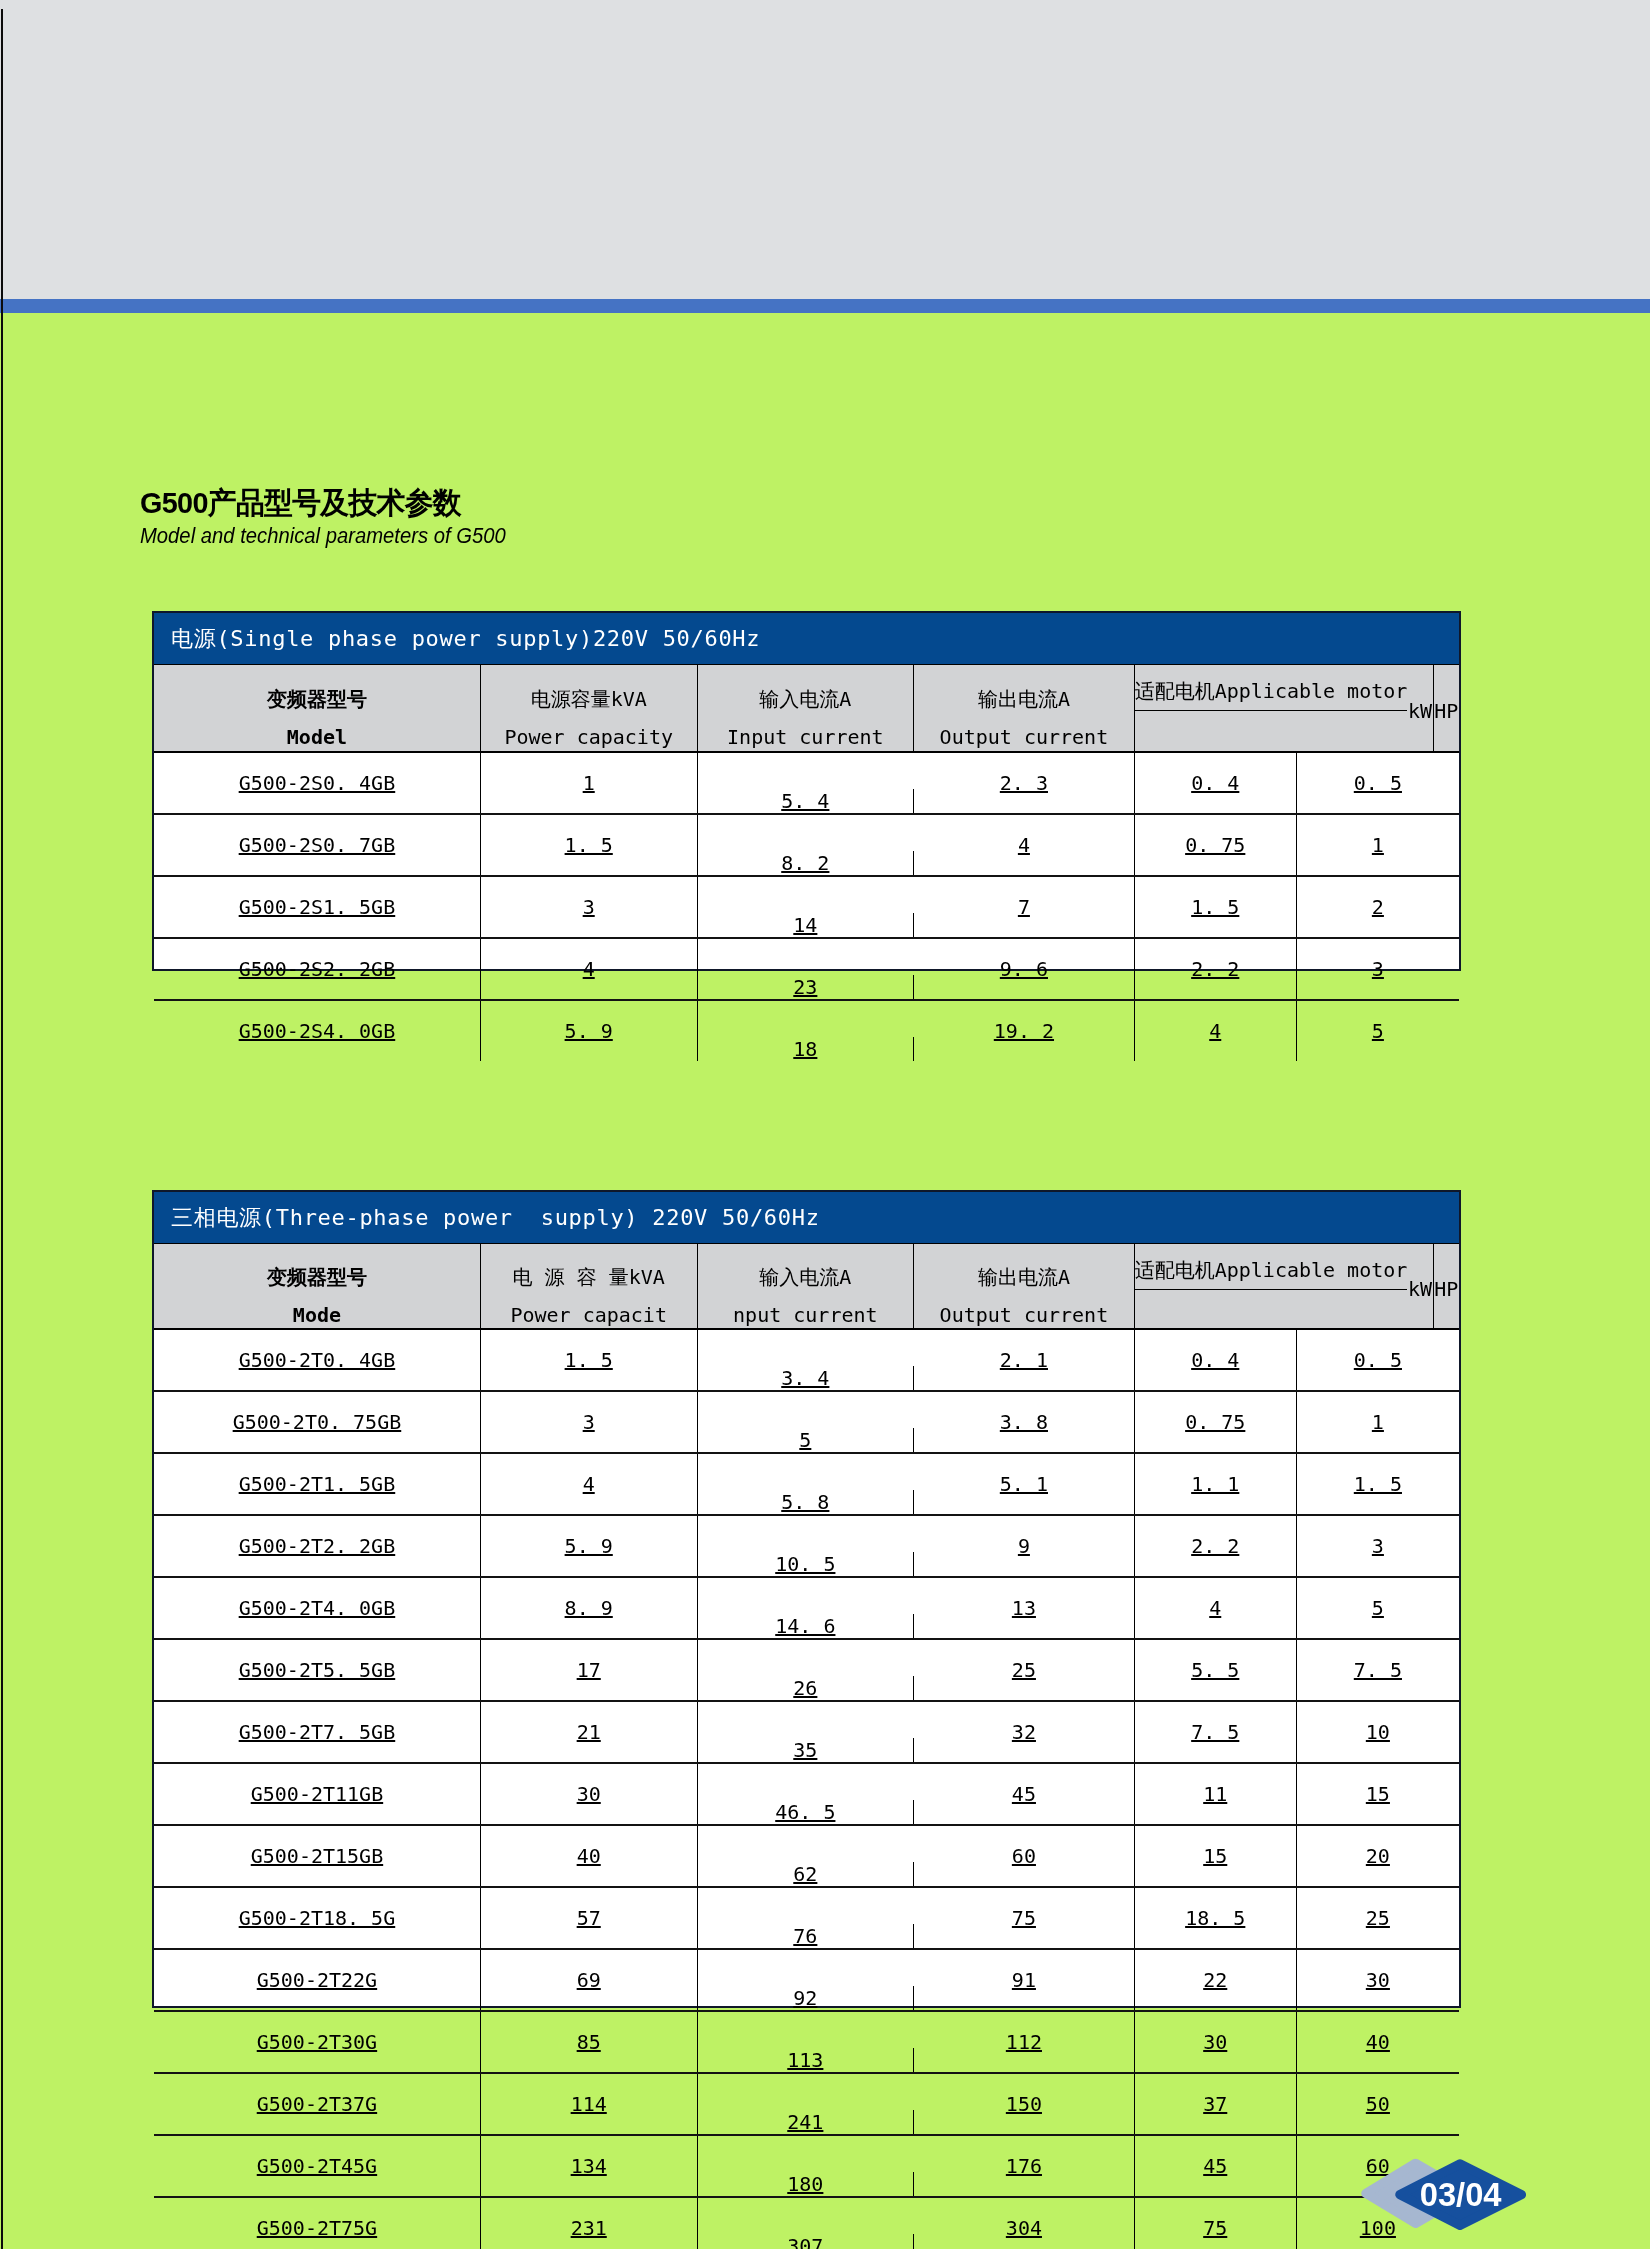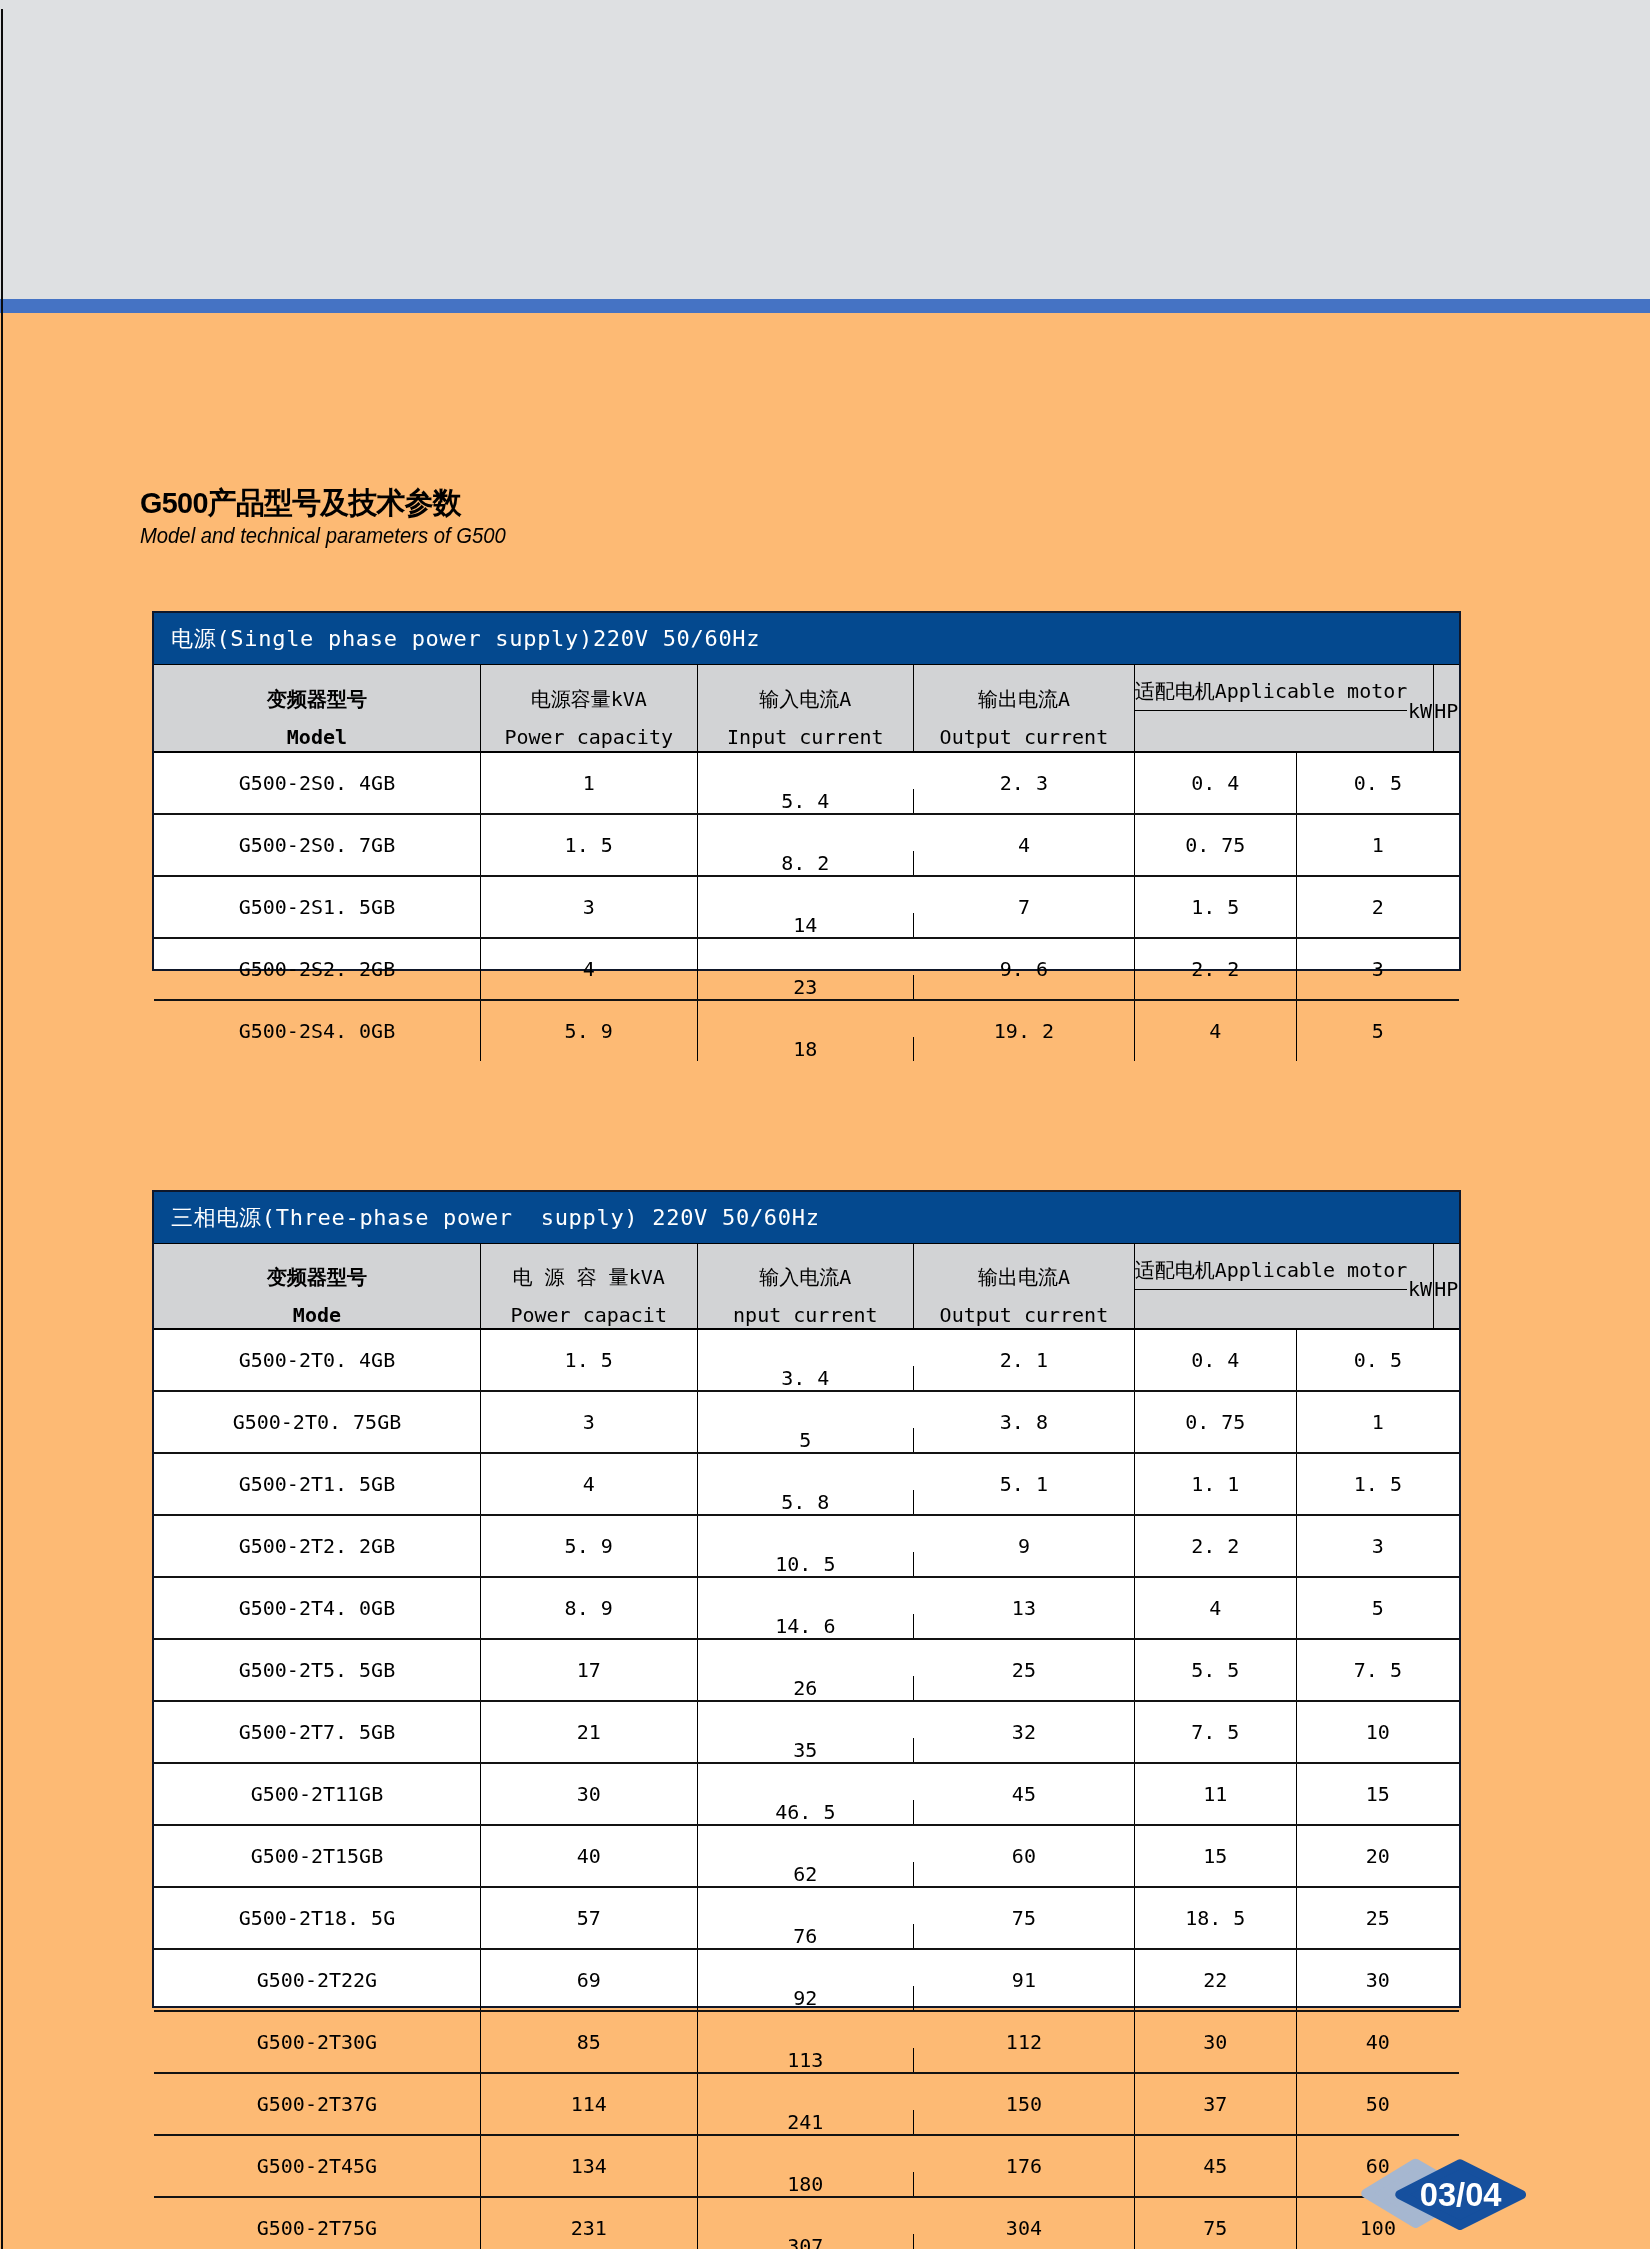--- a/index.html
+++ b/index.html
@@ -1,19 +1,19 @@
 <!DOCTYPE html>
 <html style="--top-block-gray: #dee0e2; --accent-bar: #4573c4; --table-header-blue: #04498f; --header-cell-gray: #d2d3d5; --badge-blue: #16509e; --badge-gray: #a6b7d0;font-size:10.5px"><head>
 <meta charset="utf-8">
 <style>
   html,body{margin:0;padding:0;background:#ffffff;}
   .page{
     position:relative;
     width:1650px;height:2250px;
-    background:#fdba74;
+    background:#bef264;
     font-family:"DejaVu Sans Mono","Liberation Mono",monospace;
     color:#000;
     overflow:hidden;
   }
   .top-band{
     position:absolute;left:0;top:0;width:1650px;height:299px;
     background:var(--top-block-gray,#dee0e2);
   }
   .accent-bar{
     position:absolute;left:0;top:299px;width:1650px;height:13.7px;
@@ -74,21 +74,21 @@
   }
   .hsub.kw{border-right:1.3px solid #000;}
   .w0{width:25.05%;font-weight:bold;}
   .w1{width:16.6%;}
   .w2{width:16.6%;}
   .w3{width:16.9%;}
   .w4{width:24.85%;border-right:none;}
   .tbody{display:flex;flex-direction:column;}
   .tbl1 .tbody{height:216px;}
   .tbl2 .tbody{height:676px;}
-  .trow{flex:1;display:flex;box-sizing:border-box;}
+  .trow{flex:1;display:flex;box-sizing:border-box;text-decoration:underline;}
   .trow + .trow{border-top:2px solid #131313;}
   .tcell{
     border-right:1.3px solid #000;box-sizing:border-box;
     display:flex;align-items:center;justify-content:center;
     font-size:20px;white-space:pre;
   }
   .tcell.col0{width:25.05%;}
   .tcell.col1{width:16.6%;}
   .tcell.col2{width:16.6%;margin-top:36px;}
   .tcell.col3{width:16.9%;}

